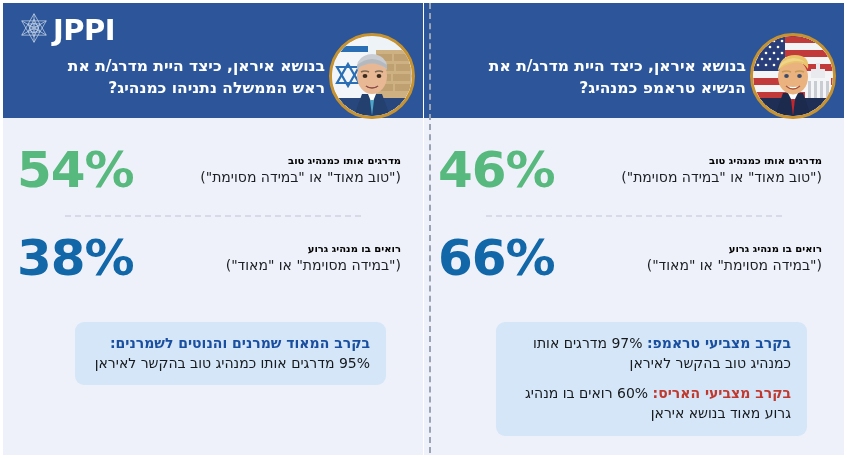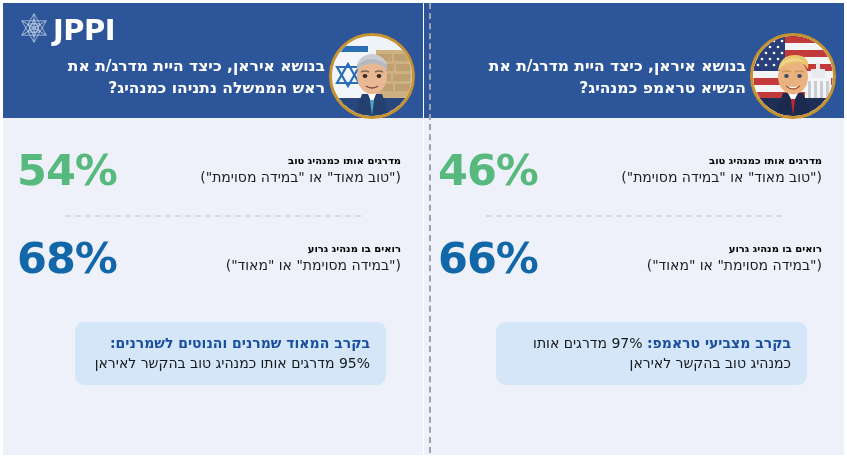--- a/index.html
+++ b/index.html
@@ -143,21 +143,21 @@
     color: #1b1f24;
     font-size: 14px;
     font-weight: normal;
     line-height: 1.3;
     margin-top: 1px;
     direction: rtl;
     unicode-bidi: isolate;
   }
   .stat-value {
     flex: 0 0 auto;
-    font-size: 43px;
+    font-size: 50px;
     font-weight: bold;
     line-height: 1;
     letter-spacing: -1px;
     direction: ltr;
     unicode-bidi: isolate;
     white-space: nowrap;
     min-width: 128px;
     text-align: left;
   }
   .stat-value.green { color: #57b97d; }
@@ -296,21 +296,21 @@
         <div class="stat-value green">54%</div>
       </div>
 
       <div class="stat-divider"></div>
 
       <div class="stat-row row2">
         <div class="stat-label">
           <div class="stat-title">רואים בו מנהיג גרוע</div>
           <div class="stat-sub">("במידה מסוימת" או "מאוד")</div>
         </div>
-        <div class="stat-value blue">68%</div>
+        <div class="stat-value blue">38%</div>
       </div>
     </div>
 
     <div class="note-box">
       <p class="note-para">
         <span class="note-lead blue">בקרב המאוד שמרנים והנוטים לשמרנים:</span><span> 95% מדרגים אותו כמנהיג טוב בהקשר לאיראן</span>
       </p>
     </div>
   </div>
 
@@ -410,18 +410,21 @@
           <div class="stat-sub">("במידה מסוימת" או "מאוד")</div>
         </div>
         <div class="stat-value blue">66%</div>
       </div>
     </div>
 
     <div class="note-box">
       <p class="note-para">
         <span class="note-lead blue">בקרב מצביעי טראמפ:</span><span> 97% מדרגים אותו כמנהיג טוב בהקשר לאיראן</span>
       </p>
+      <p class="note-para">
+        <span class="note-lead red">בקרב מצביעי האריס:</span><span> 60% רואים בו מנהיג גרוע מאוד בנושא איראן</span>
+      </p>
     </div>
   </div>
 
   <div class="center-divider"></div>
 
 </div>
 
 </body></html>

